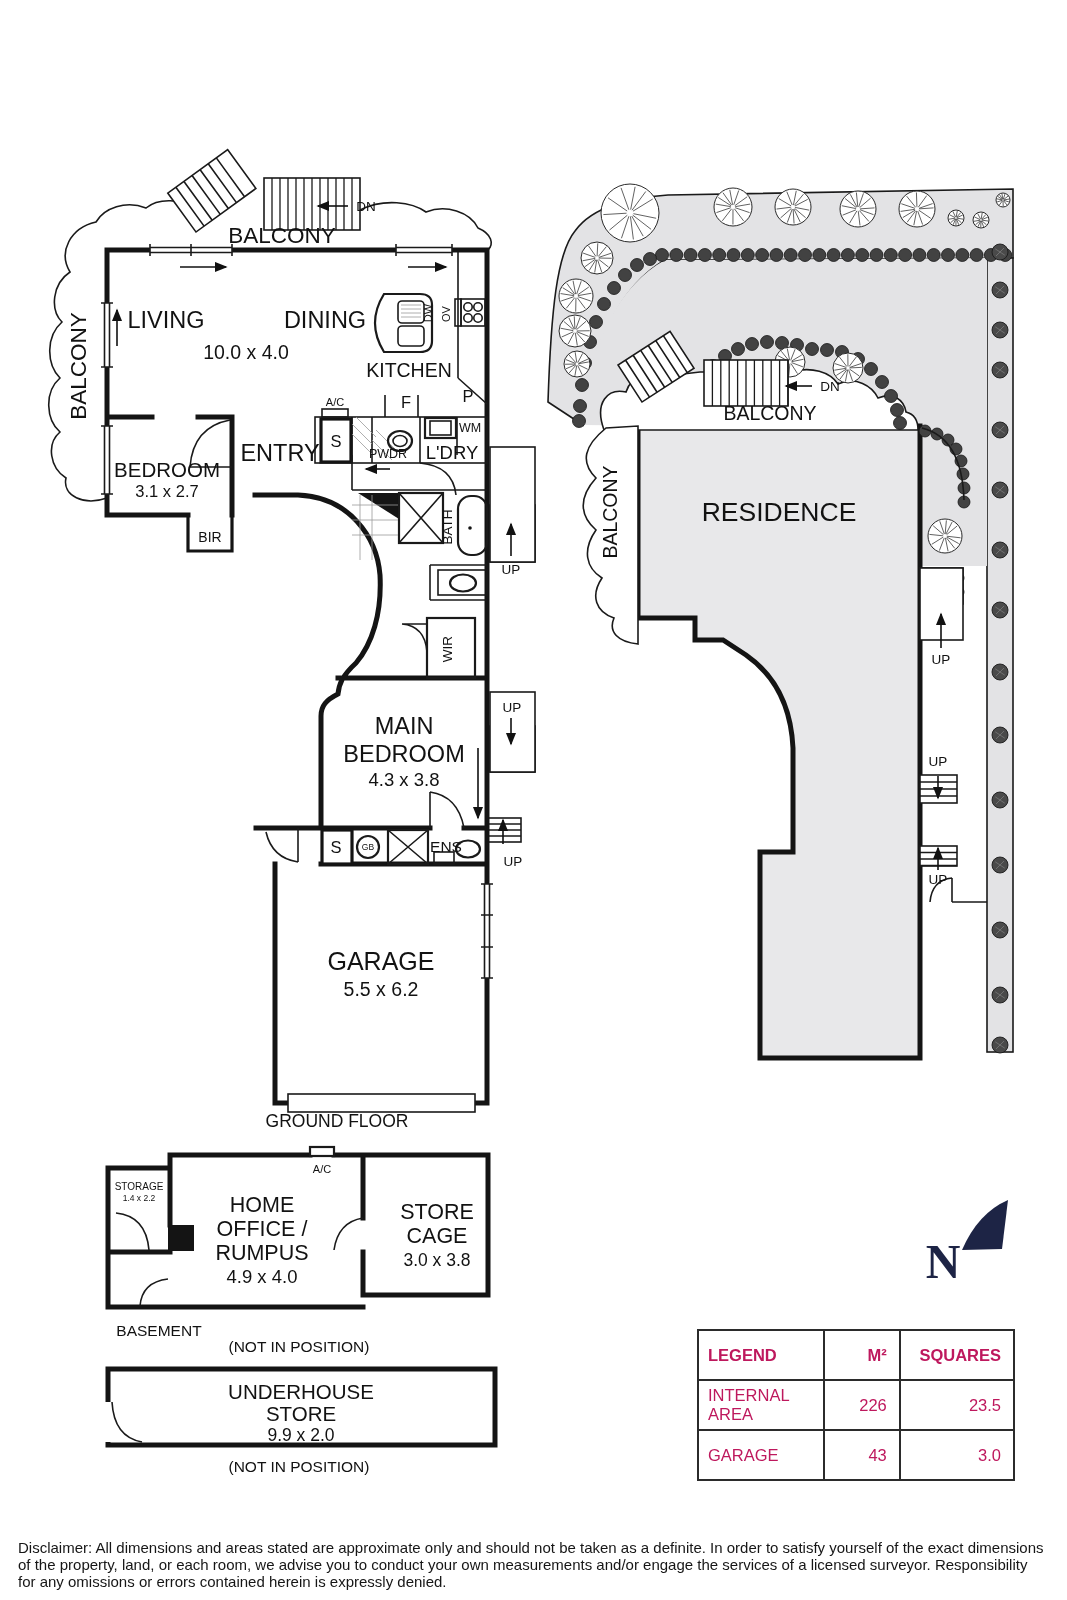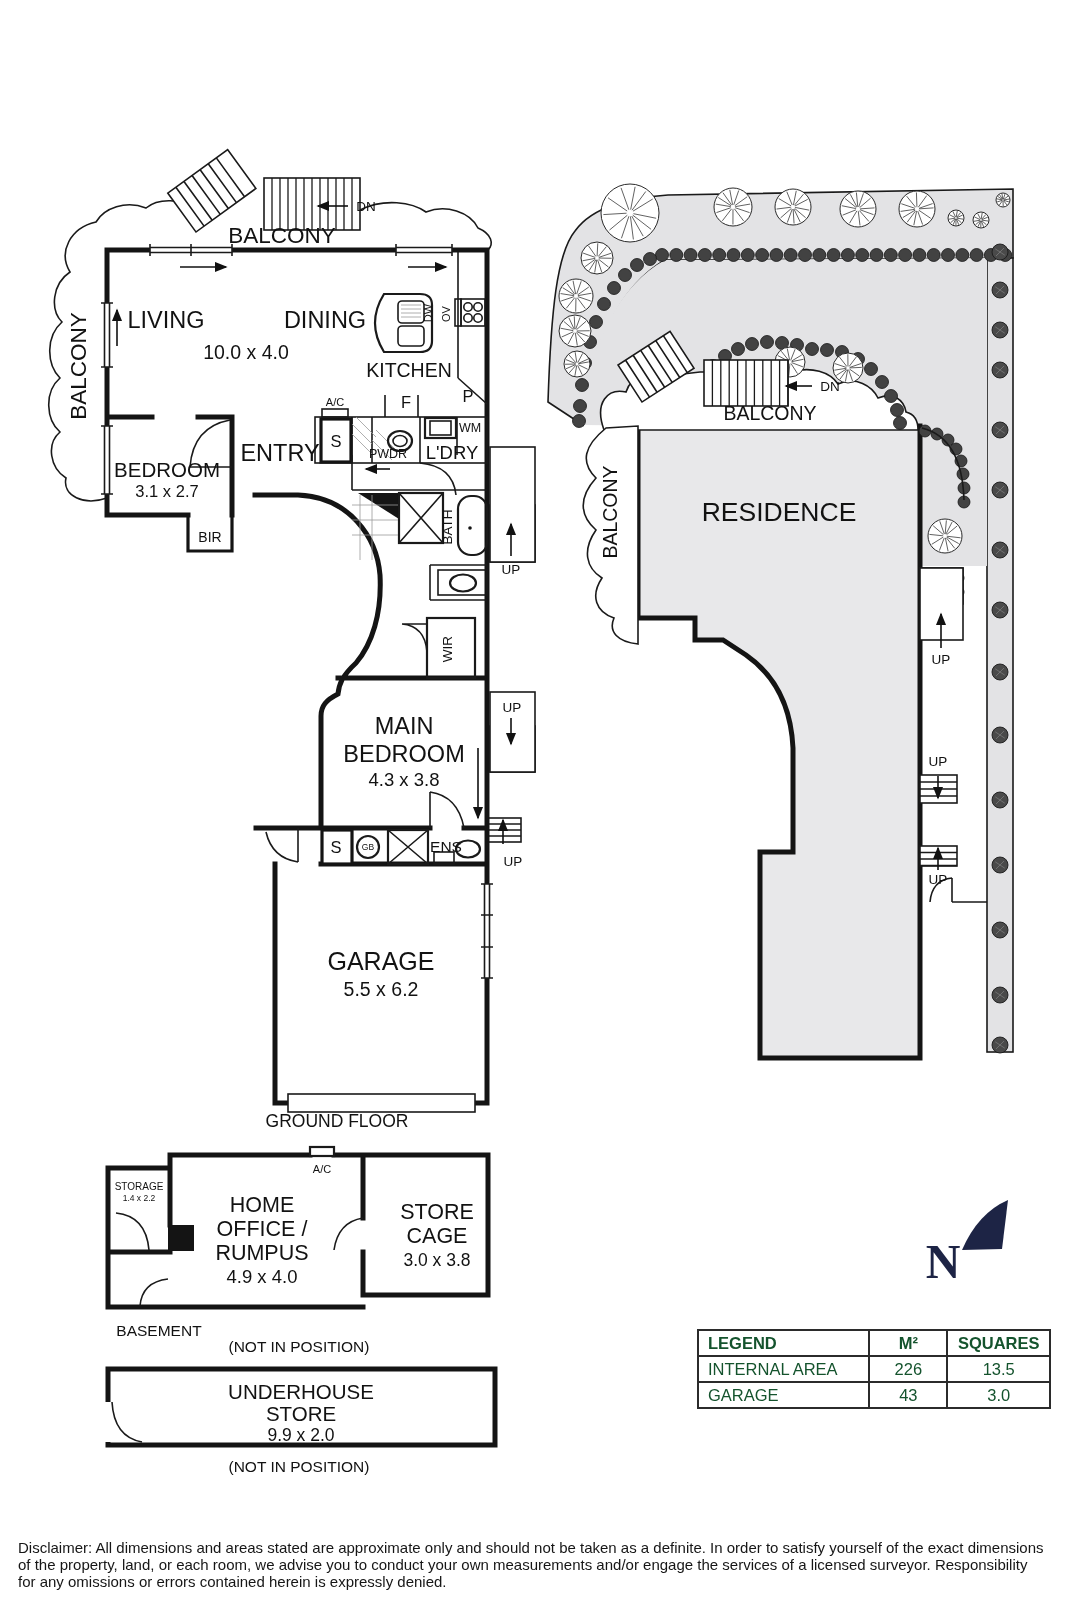--- a/index.html
+++ b/index.html
@@ -17,24 +17,24 @@
   .f-res{fill:var(--residence,#e8e8ea);}
   .f-north{fill:var(--north,#1d2445);}
   .arrow{stroke:#111;stroke-width:1.6;fill:none;}
   .t8{font-size:8.5px;} .t10{font-size:10px;} .t11{font-size:11px;} .t12{font-size:12.5px;}
   .t13{font-size:13.5px;} .t14{font-size:14px;} .t15{font-size:15.5px;} .t16{font-size:16.5px;}
   .t17{font-size:17.5px;} .t18{font-size:18.5px;} .t19{font-size:19.5px;} .t20{font-size:20.5px;}
   .t21{font-size:21.5px;} .t22{font-size:22.5px;} .t23{font-size:23.5px;} .t24{font-size:25px;}
   .t26{font-size:26.5px;}
   .mid{text-anchor:middle;}
   .n-letter{font-family:"Liberation Serif",serif;font-weight:bold;font-size:48px;}
-  .legend{position:absolute;left:697px;top:1329px;width:354px;border-collapse:collapse;
-          font-size:16.5px;color:#14532d;border-radius:6px;}
+  .legend{position:absolute;left:697px;top:1329px;width:318px;border-collapse:collapse;
+          font-size:16.5px;color:#be185d;border-radius:6px;}
   .legend td{border:2px solid #2b2b2b;height:24px;padding:0 0 0 9px;}
-  .legend td.c{text-align:center;padding:0;}
+  .legend td.c{text-align:right;padding:12px;}
   .legend tr.head td{font-weight:bold;}
   .disclaimer{position:absolute;left:18px;right:18px;top:1539px;text-align:left;
               font-size:15px;line-height:17px;color:#161616;}
 </style>
 </head>
 <body>
 
 <div class="page">
 <svg width="1067" height="1600" viewBox="0 0 1067 1600">
   <defs>
@@ -641,21 +641,21 @@
 <table class="legend">
   <tbody>
         <tr class="head">
     <td style="width:151px">LEGEND</td>
     <td class="c" style="width:72px">M²</td>
     <td class="c" style="width:95px">SQUARES</td>
   </tr>
   <tr>
     <td>INTERNAL AREA</td>
     <td class="c">226</td>
-    <td class="c">13.5</td>
+    <td class="c">23.5</td>
   </tr>
   <tr>
     <td>GARAGE</td>
     <td class="c">43</td>
     <td class="c">3.0</td>
   </tr>
 </tbody>
     </table>
 
 

